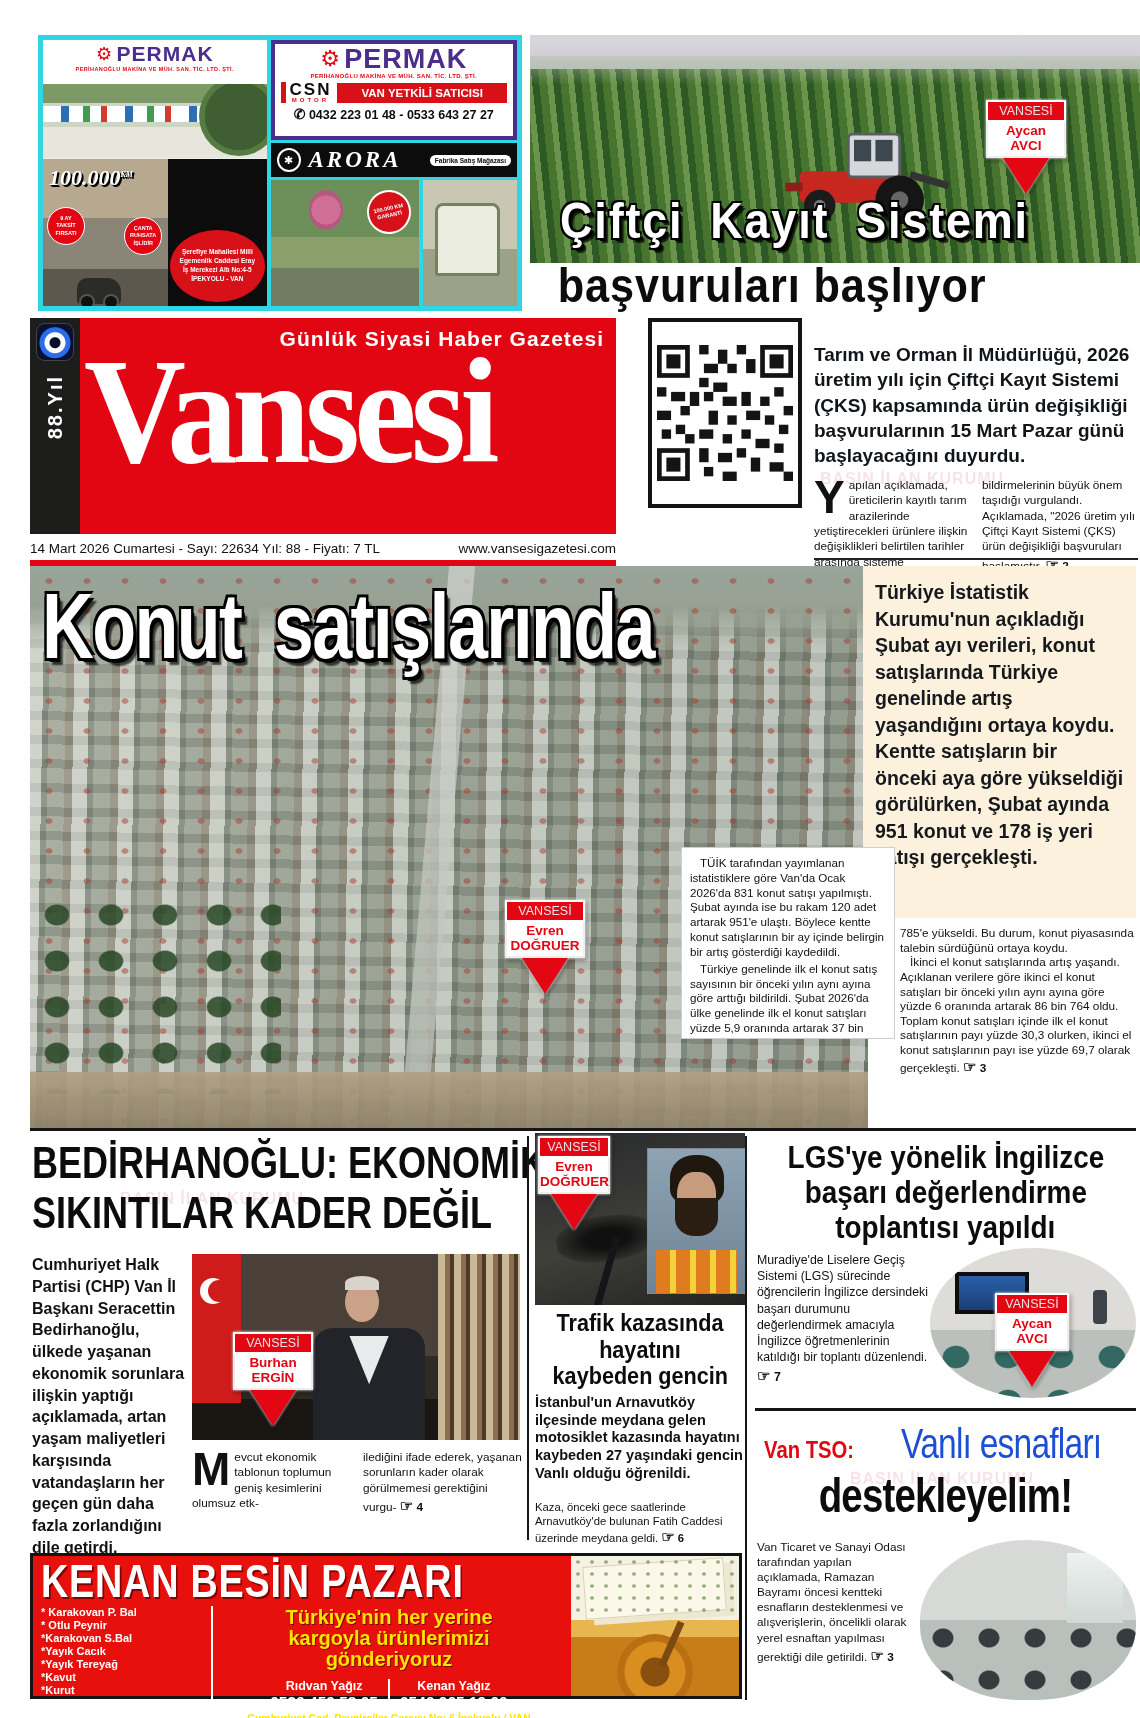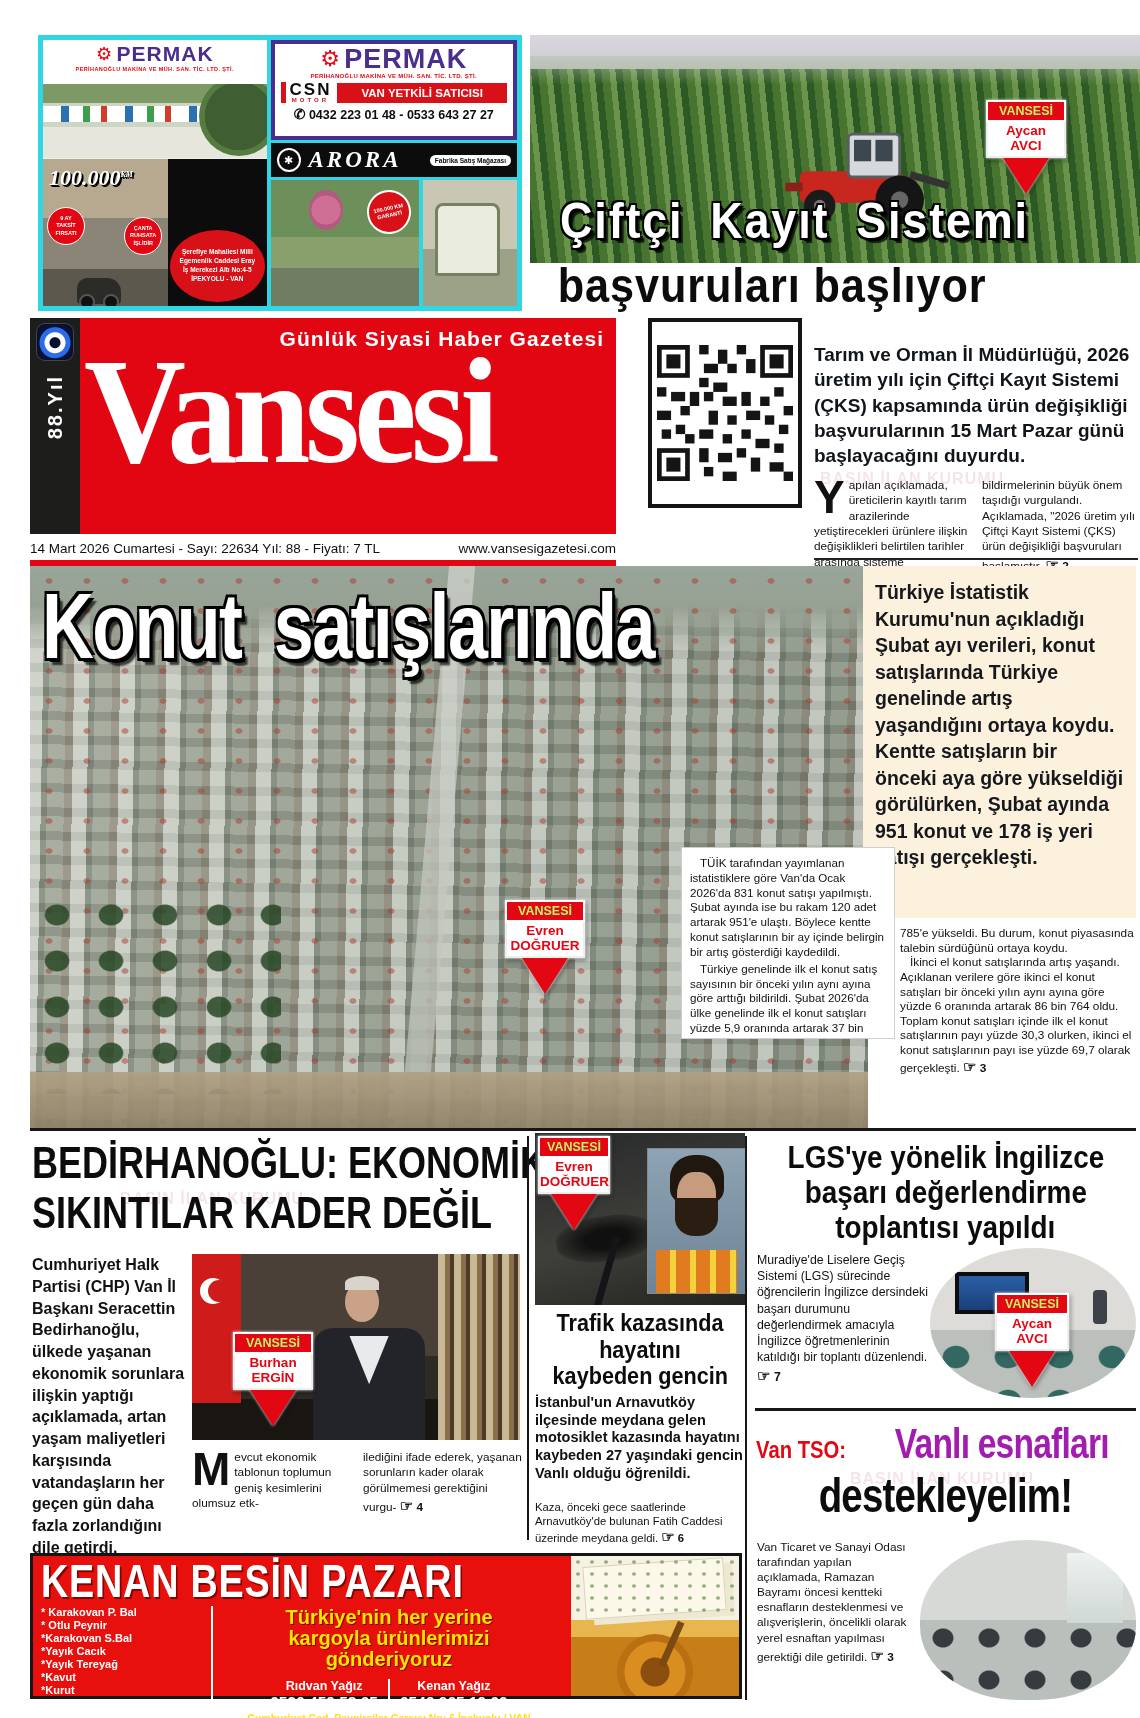--- a/index.html
+++ b/index.html
@@ -65,21 +65,21 @@
   .tractor{left:530px;top:35px;width:610px;height:228px;overflow:hidden;background:
     linear-gradient(180deg,#c9c3ce 0 9%,#a9b7a2 9% 15%,transparent 15%),
     repeating-linear-gradient(84deg,#2d5a24 0 7px,#47742e 7px 15px,#6a934b 15px 21px);z-index:2}
   .trac-haze{position:absolute;left:0;top:0;width:100%;height:22%;background:linear-gradient(180deg,rgba(220,218,224,.85),rgba(220,218,224,0))}
   .trac-svg{position:absolute;left:40%;top:36%;width:200px}
   .trac-h1{position:absolute;left:534px;top:192px;width:604px;color:#fff;font-weight:bold;font-size:50px;letter-spacing:2px;word-spacing:14px;white-space:nowrap;text-shadow:-2px -2px 0 #000,2px -2px 0 #000,-2px 2px 0 #000,3px 3px 0 #000,5px 5px 1px rgba(0,0,0,.75);z-index:3}
   .trac-h2{position:absolute;left:534px;top:258px;width:604px;color:#0c0c0c;font-weight:bold;font-size:48px;letter-spacing:1px;white-space:nowrap;z-index:3}
 
   
   .vbadge{position:absolute;width:80px;z-index:7;text-align:center;filter:drop-shadow(0 0 1.5px #fff) drop-shadow(1px 2px 2px rgba(0,0,0,.45))}
-  .vb-top{background:#e30613;border:2px solid #fff;color:#bef264;font-weight:bold;font-size:12.5px;padding:2px 0}
+  .vb-top{background:#e30613;border:2px solid #fff;color:#e5e5e5;font-weight:normal;font-size:12.5px;padding:2px 0}
   .vb-name{background:#fff;color:#e30613;font-weight:bold;font-size:13.5px;line-height:1.1;padding:2px 0;border:2px solid #eee;border-top:none}
   .vb-tri{width:0;height:0;margin:0 auto;border-left:23px solid transparent;border-right:23px solid transparent;border-top:36px solid #e30613}
 
   
   .mh-black{left:30px;top:318px;width:50px;height:216px;background:#1d1d1b;z-index:2;display:flex;flex-direction:column;align-items:center}
   .nazar{width:38px;height:38px;margin-top:5px;border-radius:9px;background:radial-gradient(circle at 50% 52%,#05102e 0 5px,#fff 6px 10px,#2c6bea 11px 15px,#061133 16px);border:1px solid #444}
   .mh-year{margin-top:14px;color:#fff;font-weight:bold;font-size:20px;writing-mode:vertical-rl;transform:rotate(180deg);letter-spacing:2px}
   .mh-red{left:80px;top:318px;width:536px;height:216px;background:#e20613;z-index:2;overflow:hidden}
   .mh-tag{position:absolute;top:9px;right:12px;color:#fff;font-weight:bold;font-size:21px;letter-spacing:1px}
   .mh-title{position:absolute;left:4px;top:18px;color:#fff;font-family:"Liberation Serif",serif;font-weight:bold;font-size:150px;line-height:1;letter-spacing:-6px;transform:scaleX(.94);transform-origin:0 50%}
@@ -153,21 +153,21 @@
   
   .lgs-h{left:755px;top:1140px;width:381px;text-align:center;font-weight:bold;font-size:31px;line-height:1.13;color:#0c0c0c;z-index:2}
   .lgs-body{left:757px;top:1252px;width:172px;font-size:12.3px;line-height:1.32;z-index:2}
   .lgs-photo{left:930px;top:1248px;width:206px;height:150px;border-radius:50%;z-index:2;overflow:hidden;background:linear-gradient(#dddcd8 0 55%,#bcc0bd 55%)}
   .tv{position:absolute;left:12%;top:16%;width:36%;height:28%;background:linear-gradient(#2a5fa8,#1a3f77);border:4px solid #0d0d0d}
   .chairs{position:absolute;left:0;bottom:0;width:100%;height:42%;background:radial-gradient(rgba(36,94,88,.9) 34%,transparent 38%);background-size:52px 44px}
   .speaker{position:absolute;right:14%;top:28%;width:14px;height:34px;background:#3d4348;border-radius:4px}
   .tso-rule{left:755px;top:1408px;width:381px;height:3px;background:#161616;z-index:2}
   .tso-h1{left:755px;top:1420px;width:381px;display:flex;align-items:baseline;justify-content:center;gap:10px;z-index:2;white-space:nowrap}
   .tso-kicker{color:#e30613;font-weight:bold;font-size:23px}
-  .tso-big{color:#a21caf;font-weight:bold;font-size:42px;letter-spacing:-1px}
+  .tso-big{color:#1d4ed8;font-weight:normal;font-size:42px;letter-spacing:-1px}
   .tso-h2{left:755px;top:1468px;width:381px;text-align:center;color:#0c0c0c;font-weight:bold;font-size:48px;letter-spacing:-1px;z-index:2}
   .tso-body{left:757px;top:1540px;width:158px;font-size:11.8px;line-height:1.28;z-index:2}
   .tso-photo{left:920px;top:1540px;width:216px;height:160px;border-radius:50% 50% 46% 46%;z-index:2;overflow:hidden;background:linear-gradient(#d6d9d6 0 50%,#b9bfbb 50%)}
   .tso-window{position:absolute;right:6%;top:8%;width:26%;height:44%;background:linear-gradient(#eef2f0,#cfd8d4)}
   .tso-people{position:absolute;left:0;bottom:0;width:100%;height:52%;background:radial-gradient(rgba(40,44,50,.9) 30%,transparent 34%);background-size:46px 42px}
 
   
   .kenan{left:30px;top:1553px;width:712px;height:146px;background:#e8100c;border:3px solid #141414;z-index:2;display:flex}
   .kn-main{flex:1;display:flex;flex-direction:column;padding:2px 6px 4px 8px}
   .kn-title{color:#fff;font-weight:bold;font-size:46px;letter-spacing:1px;line-height:1;text-shadow:2px 2px 0 #7d0603;white-space:nowrap}

